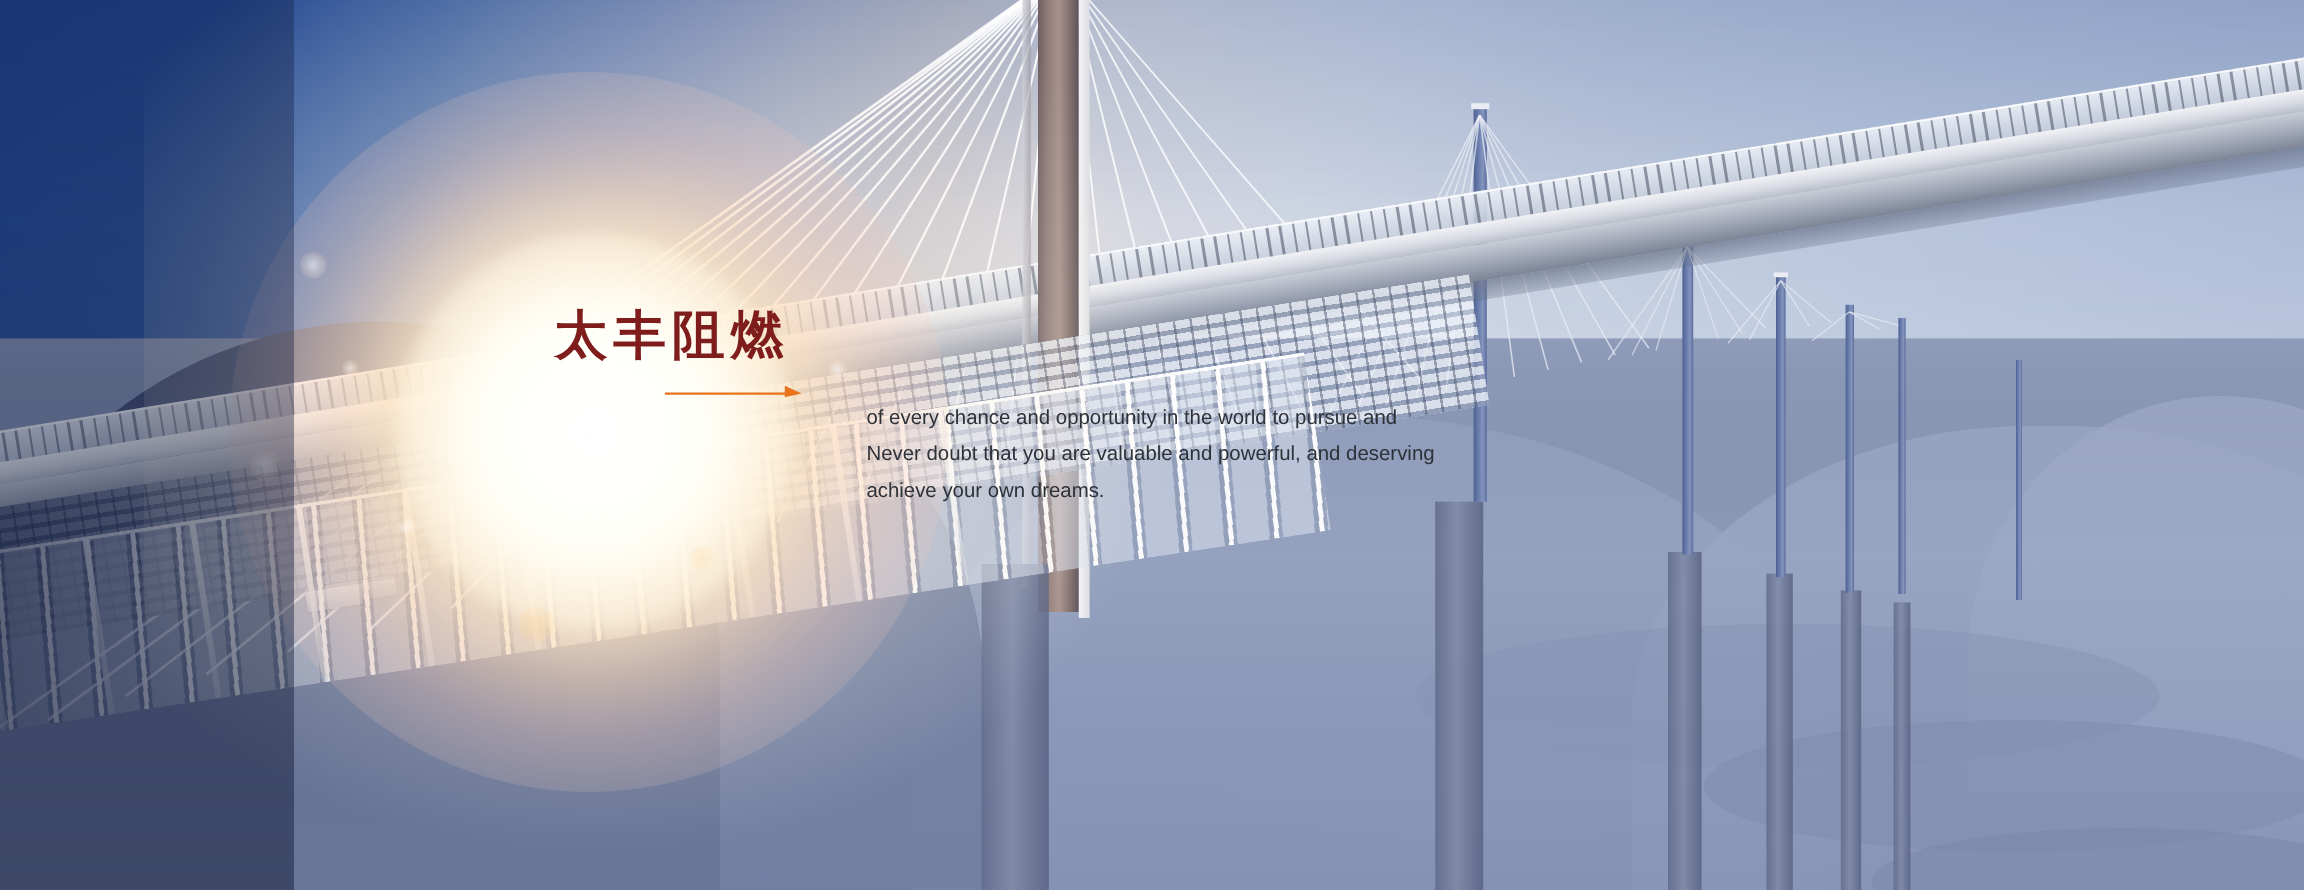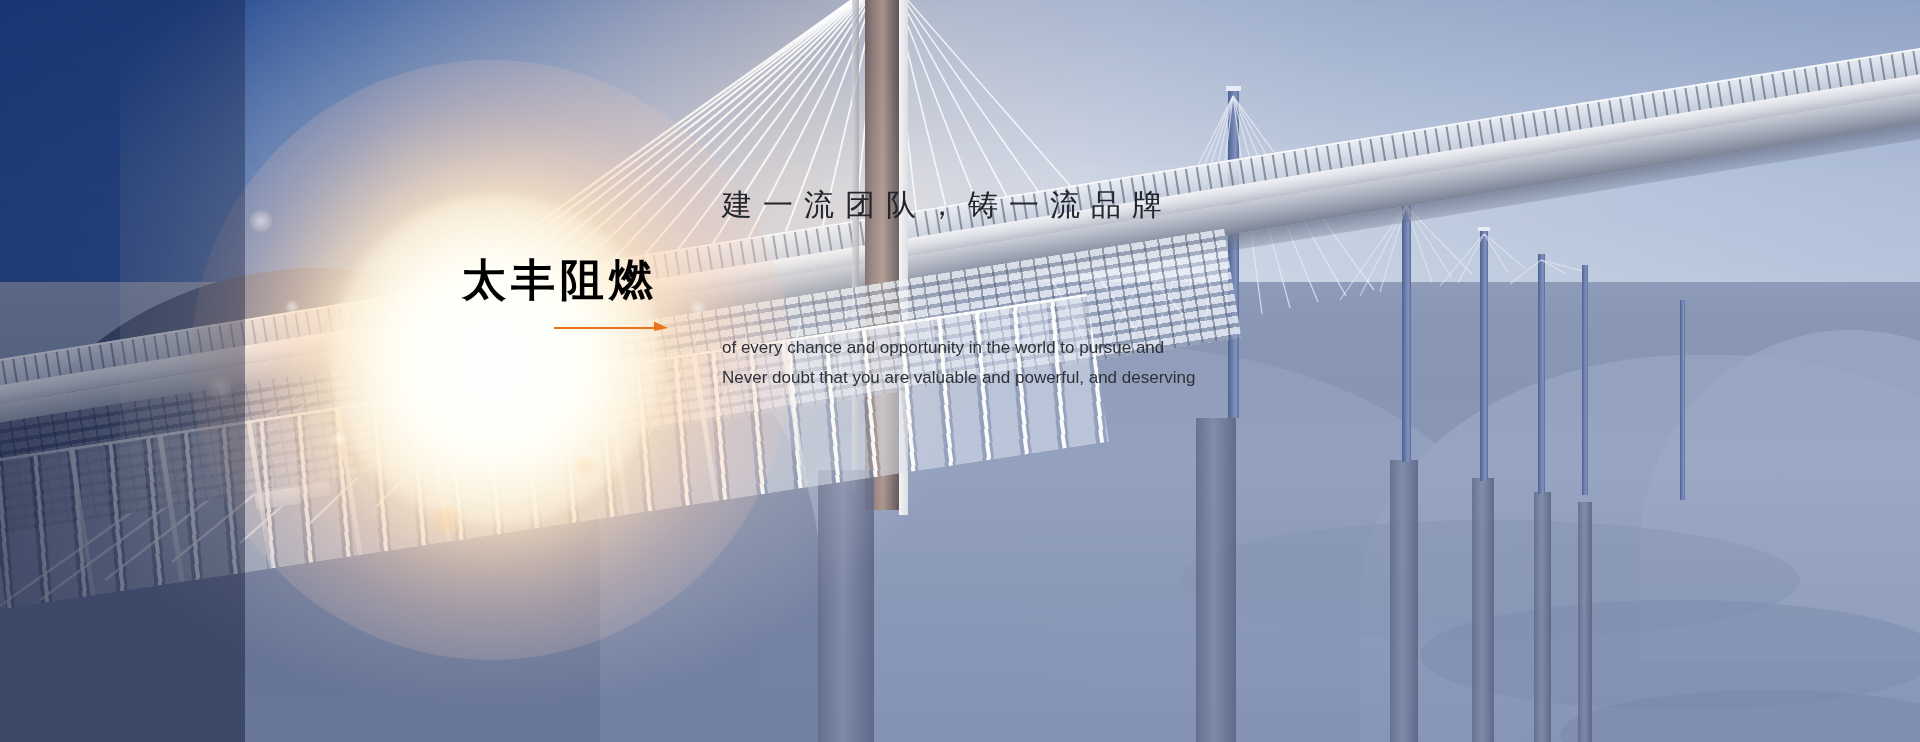--- a/index.html
+++ b/index.html
@@ -271,21 +271,21 @@
 
   
   .content{ position:absolute; inset:0; }
 
   .logo-block{
     position:absolute; left:462px; top:258px; width:230px;
   }
   .logo-text{
     font-size:44px;
     font-weight:bold;
-    color:#000000;
+    color:#7f1d1d;
     letter-spacing:5px;
     line-height:1;
     white-space:nowrap;
     font-family:"DejaVu Sans","Liberation Sans",sans-serif;
   }
   .logo-arrow{
     position:absolute; left:92px; top:62px; width:116px; height:14px;
   }
 
   .headline-block{
@@ -470,22 +470,22 @@
 
     <div class="logo-block">
       <div class="logo-text">太丰阻燃</div>
       <svg class="logo-arrow" viewBox="0 0 116 14">
         <line x1="0" y1="8" x2="102" y2="8" stroke="#e8731a" stroke-width="2"></line>
         <path d="M100 1.5 L114 8 L100 11" fill="#e8731a"></path>
       </svg>
     </div>
 
     <div class="headline-block">
-      <div class="headline-1">建一流团队，铸一流品牌</div>
     </div>
 
     <div class="subcopy">
       <div> of every chance and opportunity in the world to pursue and</div>
       <div>Never doubt that you are valuable and powerful, and deserving</div>
+      <div>achieve your own dreams.</div>
     </div>
 
   </div>
 </div>
 
 </body></html>

